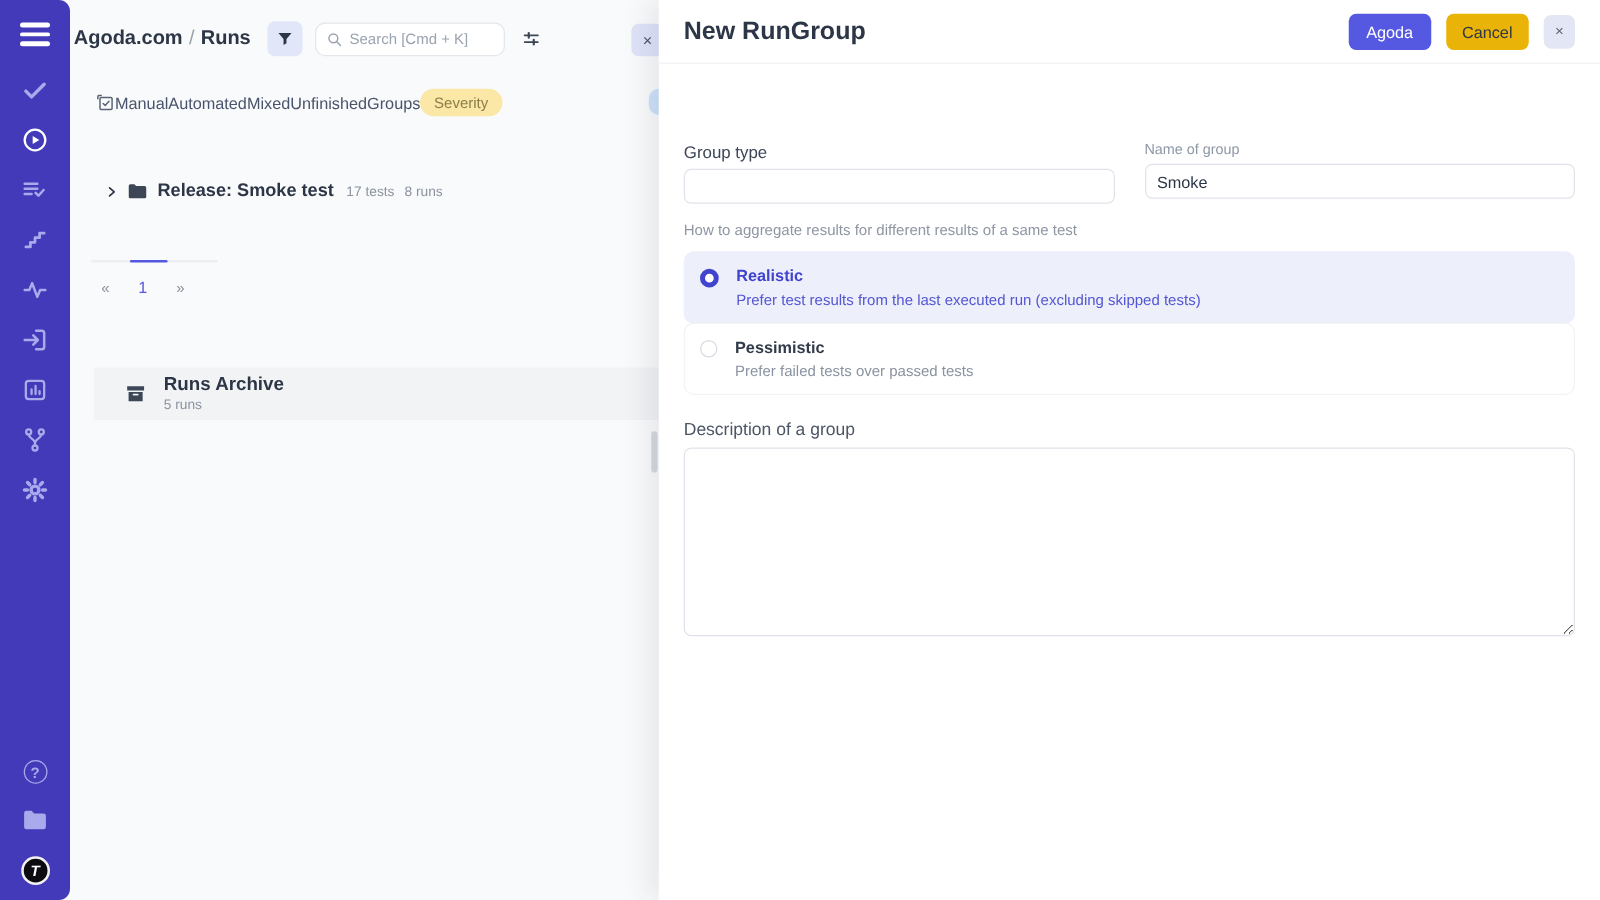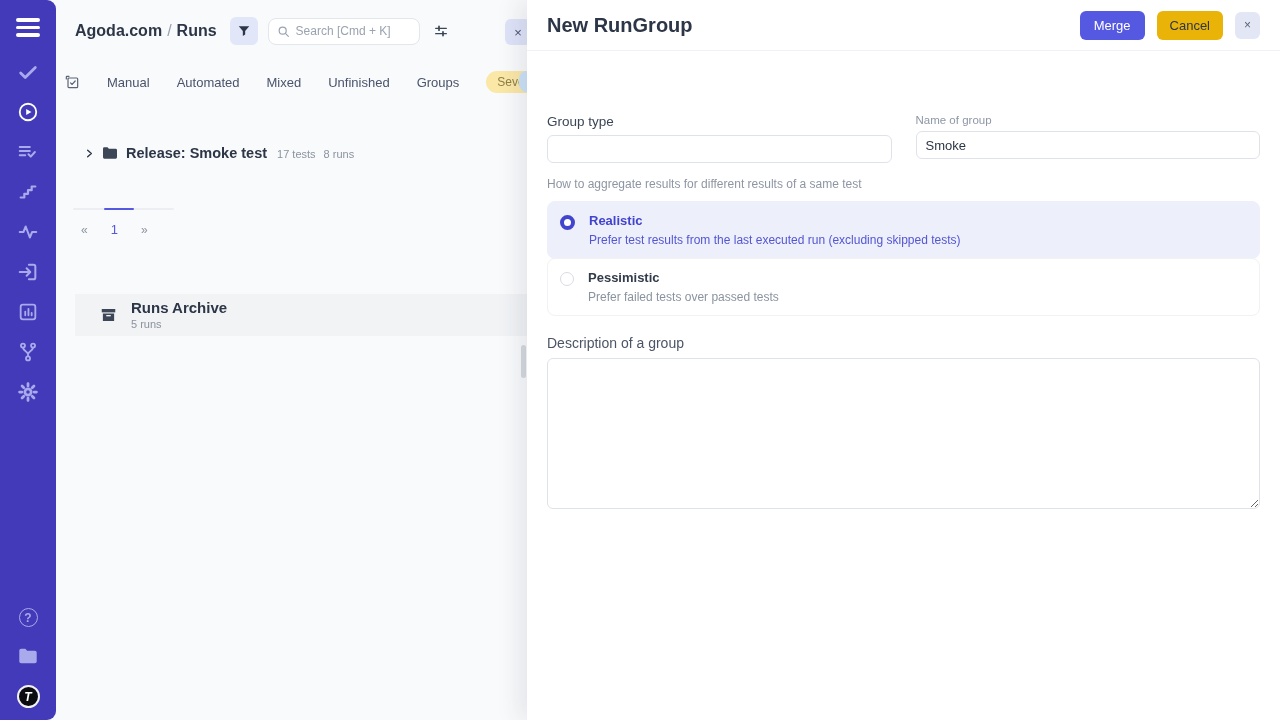--- a/index.html
+++ b/index.html
@@ -32,21 +32,21 @@
     display:flex; align-items:center; justify-content:center; cursor:pointer; background:none;
   }
   .avatar {
     width:23px; height:23px; border-radius:50%; background:#0c0c10; border:2px solid #f2f2f5;
     color:#fff; font-size:12px; font-weight:bold; font-style:italic;
     display:flex; align-items:center; justify-content:center; cursor:pointer;
   }
 
   
   .panel { width:471px; flex:0 0 471px; background:#f9fafb; position:relative; }
-  .panel-header { display:flex; align-items:center; padding:17px 0 0 19px; }
+  .panel-header { display:flex; align-items:center; padding:17px 0 0 3px; }
   .breadcrumb { font-size:16px; font-weight:bold; color:#2d3647; white-space:nowrap; }
   .breadcrumb .sep { color:#9aa2af; font-weight:normal; padding:0 5px; }
   .filter-btn {
     margin-left:13px; width:28px; height:28px; border:none; border-radius:6px;
     background:#e2e6f9; color:#2d3647; display:flex; align-items:center; justify-content:center; cursor:pointer;
   }
   .search-box {
     margin-left:10px; width:152px; height:27px; background:#fff;
     border:1px solid #e3e6ea; border-radius:8px;
     display:flex; align-items:center; padding:0 8px; gap:6px;
@@ -55,21 +55,21 @@
     border:none; outline:none; width:100%; font-size:12px; color:#49536b; background:transparent;
     font-family:"Liberation Sans", sans-serif;
   }
   .search-box input::placeholder { color:#9aa3b0; }
   .sliders-btn { margin-left:11px; background:none; border:none; color:#3c4656; cursor:pointer; padding:2px; }
   .panel-close {
     position:absolute; top:19px; right:-4px; width:26px; height:26px;
     background:#dfe3f8; border:none; border-radius:6px; color:#49536b;
     font-size:13px; cursor:pointer; z-index:1;
   }
-  .tabs-row { display:flex; align-items:center; margin-top:26px; padding-left:8px; gap:27px; position:relative; }
+  .tabs-row { display:flex; align-items:center; margin-top:26px; padding-left:20px; position:relative; }
   .tab-check-btn { background:none; border:none; color:#5a6476; cursor:pointer; padding:0; }
   .tab { font-size:13px; font-weight:500; color:#49536b; cursor:pointer; background:none; border:none; white-space:nowrap; }
   .severity-pill {
     font-size:12px; color:#8d7f49; background:#fbe7a6; border:none;
     padding:4px 11px; border-radius:11px; cursor:pointer; white-space:nowrap;
   }
   .pill-cut {
     position:absolute; right:-8px; top:0; width:16px; height:21px;
     background:#cde3f8; border-radius:10px; cursor:pointer; border:none;
   }
@@ -317,21 +317,21 @@
       <span class="archive-count" style="display:block">5 runs</span>
     </span>
   </div>
 
   <div class="scroll-thumb"></div>
 </section>
 
 <section class="drawer">
   <div class="drawer-header">
     <h1 class="drawer-title">New RunGroup</h1>
-    <button class="btn-save">Merge</button>
+    <button class="btn-save">Agoda</button>
     <button class="btn-cancel">Cancel</button>
     <button class="btn-close">×</button>
   </div>
 
   <div class="drawer-body">
     <div class="field-grid">
       <div>
         <label class="lbl-main">Group type</label>
         <input class="text-input" type="text" value="" style="">
       </div>

